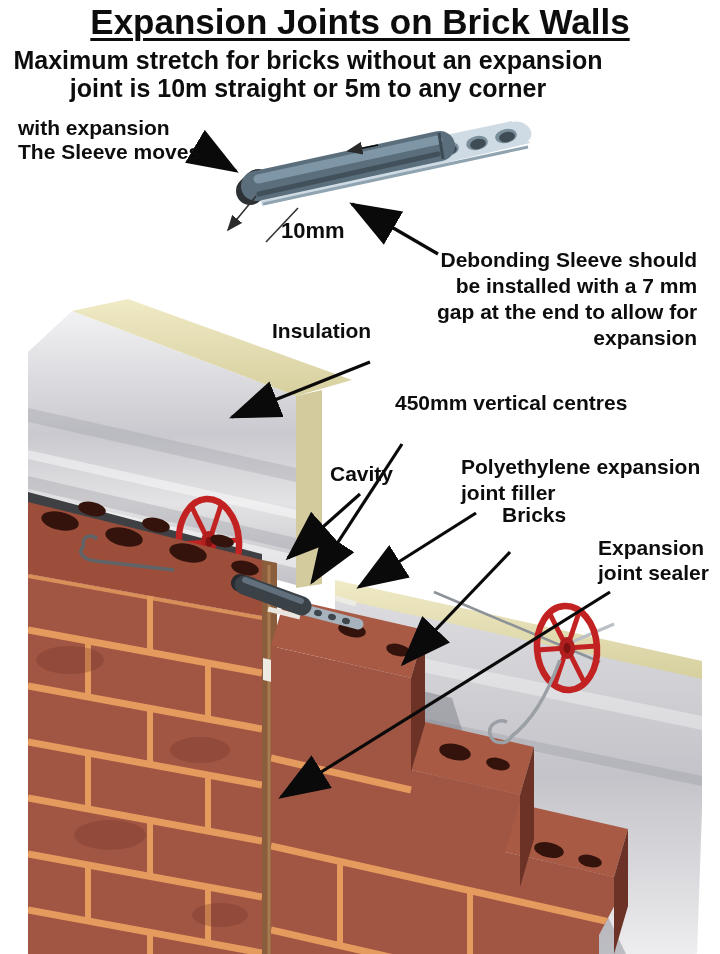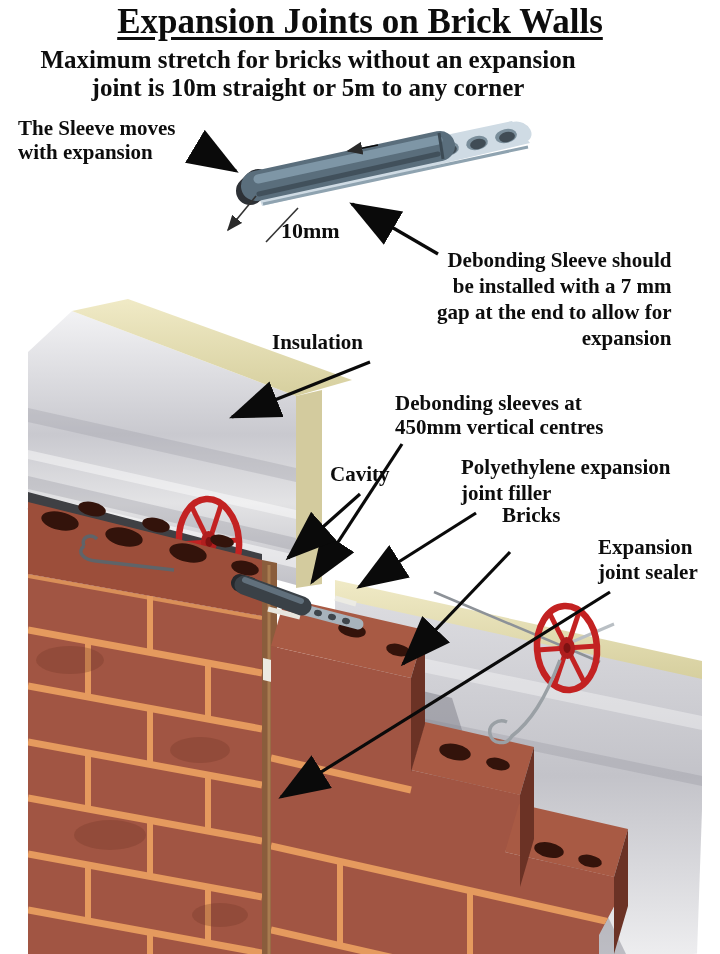--- a/index.html
+++ b/index.html
@@ -1,17 +1,17 @@
 <!DOCTYPE html>
 <html><head>
 <meta charset="utf-8">
 <style>
   html,body{margin:0;padding:0;background:#ffffff;}
   .page{position:relative;width:720px;height:954px;background:#fff;overflow:hidden;
-        font-family:Liberation Serif, serif;color:#0d0d0d;border-radius:27px;}
+        font-family:Liberation Sans, sans-serif;color:#0d0d0d;border-radius:27px;}
   .title{position:absolute;left:0;top:2px;width:720px;text-align:center;
          font-size:35px;font-weight:700;text-decoration:underline;
          text-decoration-thickness:3px;text-underline-offset:4px;margin:0;}
   .subtitle{position:absolute;left:0;top:46px;width:616px;text-align:center;
             font-size:25px;line-height:28px;font-weight:700;}
   .lbl{position:absolute;font-weight:700;font-size:21px;line-height:24px;white-space:nowrap;}
   .lbl div{white-space:nowrap;}
   svg{position:absolute;left:0;top:0;}
 </style>
 </head>
@@ -249,37 +249,36 @@
       <path d="M370,362 L232,417" marker-end="url(#ah)"></path>
       <path d="M402,444 L312,582" marker-end="url(#ah)"></path>
       <path d="M360,494 L288,558" marker-end="url(#ah)"></path>
       <path d="M476,513 L359,587" marker-end="url(#ah)"></path>
       <path d="M510,552 L403,664" marker-end="url(#ah)"></path>
       <path d="M610,592 L281,797" marker-end="url(#ah)"></path>
     </g>
   </svg>
 
   <div class="lbl" style="left:18px;top:116px;">
+    <div>with expansion</div>
     <div>The Sleeve moves</div>
-    <div>with expansion</div>
   </div>
 
   <div class="lbl" style="left:281px;top:219px;font-size:22px;">10mm</div>
 
   <div class="lbl" style="left:437px;top:247px;line-height:26px;text-align:right;">
     <div>Debonding Sleeve should</div>
     <div>be installed with a 7 mm</div>
     <div>gap at the end to allow for</div>
     <div>expansion</div>
   </div>
 
-  <div class="lbl" style="left:272px;top:330px;">Insulation</div>
+  <div class="lbl" style="left:272px;top:319px;">Insulation</div>
 
   <div class="lbl" style="left:395px;top:391px;">
-    <div>Debonding sleeves at</div>
     <div>450mm vertical centres</div>
   </div>
 
   <div class="lbl" style="left:330px;top:462px;">Cavity</div>
 
   <div class="lbl" style="left:461px;top:454px;line-height:26px;">
     <div>Polyethylene expansion</div>
     <div>joint filler</div>
   </div>
 

